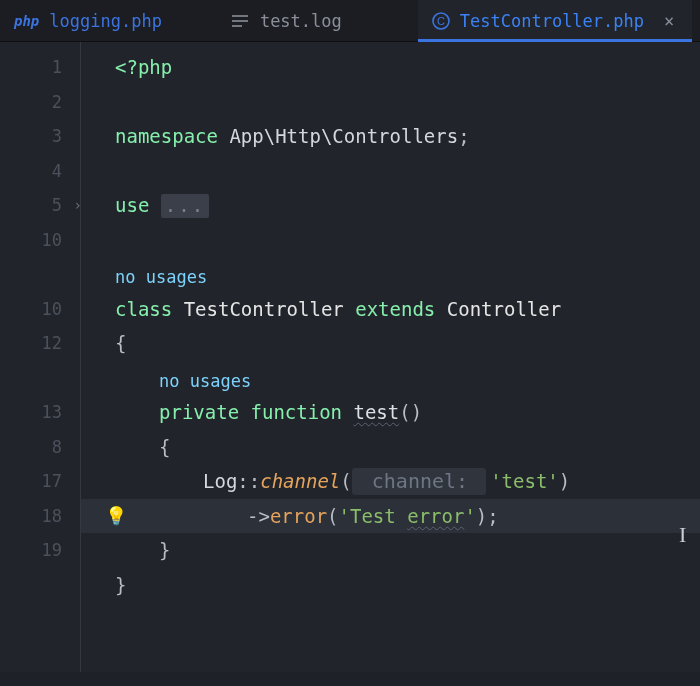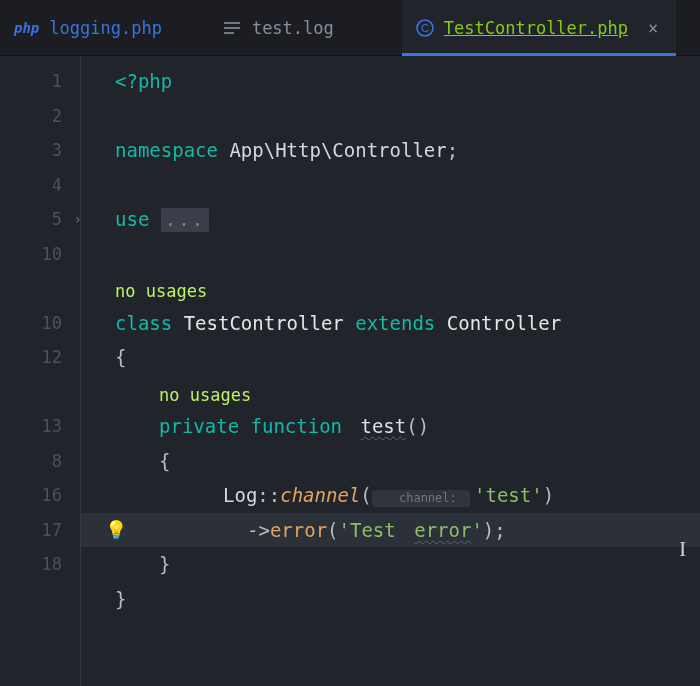--- a/index.html
+++ b/index.html
@@ -7,25 +7,26 @@
     width: 700px;
     height: 686px;
     background: #1e2127;
     font-family: 'Menlo', 'Consolas', monospace;
     font-size: 18px;
     overflow: hidden;
     color: #abb2bf;
   }
   
   .tabbar {
-    height: 56px;
+    height: 42px;
     display: flex;
     align-items: center;
     background: #1b1d23;
     border-bottom: 1px solid #0e0f12;
+    gap: 8px;
   }
   .tab {
     height: 100%;
     display: flex;
     align-items: center;
     padding: 0 18px 0 14px;
     gap: 10px;
     font-size: 17px;
     color: #6b717d;
     cursor: pointer;
@@ -41,21 +42,21 @@
     left: 0; right: 0; bottom: -1px;
     height: 3px;
     background: #3b74e0;
   }
   .tab .icon { display: inline-flex; align-items: center; justify-content: center; }
   .tab .close {
     margin-left: 10px;
     color: #8a8f99;
   }
   .tab .blue { color: #3b74e0; }
-  .tab .orange { color: #84cc16; text-decoration: underline; }
+  .tab .orange { color: #3b82f6; }
   .tab .gray { color: #8a8f99; text-align: center; }
 
   
   .editor {
     display: flex;
     height: calc(100% - 56px);
     background: #21252b;
   }
   .gutter {
     width: 80px;
@@ -88,21 +89,21 @@
     padding-left: 34px;
     position: relative;
   }
   .line {
     height: 34.5px;
     line-height: 34.5px;
     white-space: pre;
     font-size: 19px;
   }
   .hint {
-    color: #bef264;
+    color: #7dd3fc;
     font-size: 17px;
     height: 34.5px;
     line-height: 40px;
   }
   .current-line {
     background: #2b3039;
   }
   .bulb {
     position: absolute;
     left: 2px;
@@ -111,36 +112,36 @@
   }
   .fold-box {
     background: #3a3f49;
     padding: 0 4px 2px 4px;
     border-radius: 2px;
     color: #8a8f99;
   }
   .param-hint {
     background: #2f343d;
     color: #6f7683;
-    padding: 1px 6px 2px 20px;
+    padding: 1px 6px 2px 8px;
     border-radius: 3px;
-    font-size: 12px;
+    font-size: 20px;
     margin-right: 4px;
   }
   
-  .kw { color: #14b8a6; }     
+  .kw { color: #86efac; }     
   .fn { color: #dcdfe4; }
   .cls { color: #e5e5e5; }
   .punc { color: #b8bcc4; }
   .ns { color: #d4d7de; }
   .str { color: #8bbd6b; }
   .method { color: #e5a35c; font-style: italic; }
   .method2 { color: #e5a35c; }
-  .static { color: #d4d7de; margin-left: 20px; }
-  .underline-wavy { text-decoration: underline wavy #5a6170; text-decoration-thickness: 1px; text-underline-offset: 3px; margin-left: 7px; }
+  .static { color: #d4d7de; }
+  .underline-wavy { text-decoration: underline wavy #5a6170; text-decoration-thickness: 1px; text-underline-offset: 3px; }
   .dim-ellipsis { color: #7a808c; letter-spacing: 2px; }
 
   .cursor-I {
     position: absolute;
     left: 598px;
     top: 480px;
     color: #c9cdd4;
     font-size: 22px;
     font-family: serif;
   }
@@ -184,29 +185,29 @@
     <div class="gut-row">3</div>
     <div class="gut-row">4</div>
     <div class="gut-row"><span>5</span><span class="fold">›</span></div>
     <div class="gut-row">10</div>
     <div class="gut-row"></div>
     <div class="gut-row">10</div>
     <div class="gut-row">12</div>
     <div class="gut-row"></div>
     <div class="gut-row">13</div>
     <div class="gut-row">8</div>
-    <div class="gut-row">16</div>
     <div class="gut-row">17</div>
     <div class="gut-row">18</div>
+    <div class="gut-row">19</div>
   </div>
   <div class="divider"></div>
   <div class="code">
     <div class="line"><span class="kw">&lt;?php</span></div>
     <div class="line"></div>
-    <div class="line"><span class="kw">namespace</span><span class="ns"> App\Http\Controller</span><span class="punc">;</span></div>
+    <div class="line"><span class="kw">namespace</span><span class="ns"> App\Http\Controllers</span><span class="punc">;</span></div>
     <div class="line"></div>
     <div class="line"><span class="kw">use </span><span class="fold-box"><span class="dim-ellipsis">...</span></span></div>
     <div class="line"></div>
     <div class="line hint">no usages</div>
     <div class="line"><span class="kw">class </span><span class="cls">TestController</span><span class="kw"> extends </span><span class="cls">Controller</span></div>
     <div class="line"><span class="punc">{</span></div>
     <div class="line hint" style="padding-left:44px">no usages</div>
     <div class="line" style="padding-left:44px"><span class="kw">private </span><span class="kw">function </span><span class="fn underline-wavy">test</span><span class="punc">()</span></div>
     <div class="line" style="padding-left:44px"><span class="punc">{</span></div>
     <div class="line" style="padding-left:88px"><span class="static">Log</span><span class="punc">::</span><span class="method">channel</span><span class="punc">(</span><span class="param-hint"> channel: </span><span class="str">'test'</span><span class="punc">)</span></div>

